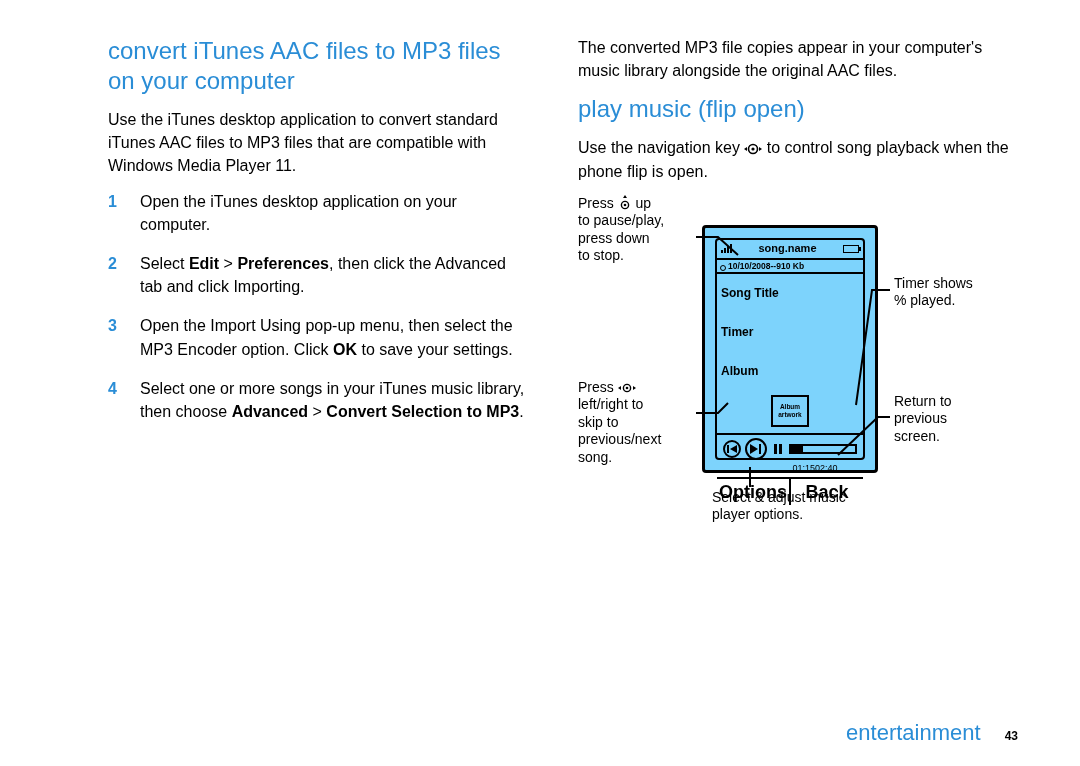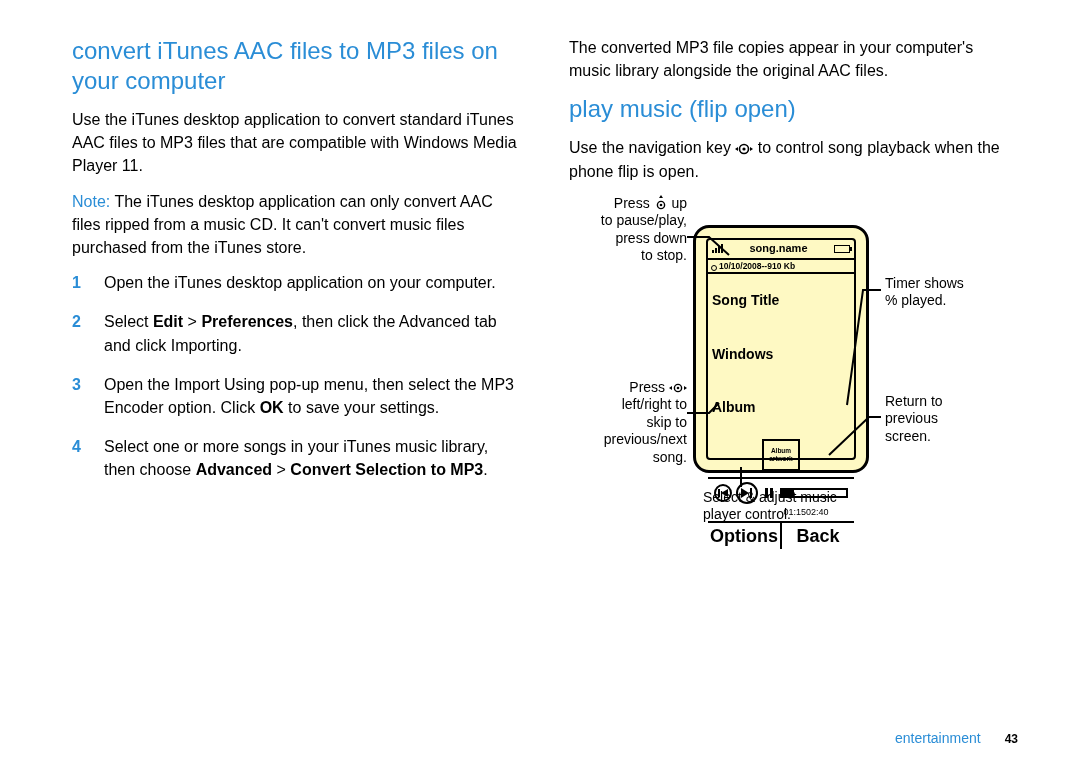--- a/index.html
+++ b/index.html
@@ -10,20 +10,21 @@
     color: #000;
     padding: 36px 62px 28px 72px;
     position: relative;
     background: #fff;
     font-size: 16px;
   }
   .columns {
     display: flex;
     gap: 48px;
     height: 660px;
+    margin-left: 36px;
   }
   .col { flex: 1 1 0; }
   h2 {
     color: #2a8dd6;
     font-weight: 400;
     font-size: 24px;
     line-height: 1.25;
     margin-bottom: 12px;
   }
   p { line-height: 1.45; margin-bottom: 12px; }
@@ -57,22 +58,22 @@
     font-size: 14px;
     line-height: 1.25;
   }
   .phone {
     position: absolute;
     left: 124px;
     top: 30px;
     width: 176px;
     height: 248px;
     border: 3px solid #000;
-    border-radius: 16px;
-    background: #fef9c3;
+    border-radius: 4px;
+    background: #7dd3fc;
   }
   .screen {
     position: absolute;
     left: 10px; right: 10px; top: 10px; bottom: 10px;
     border: 2px solid #000;
     border-radius: 4px;
   }
   .statusbar {
     display: flex;
     align-items: center;
@@ -85,21 +86,21 @@
   .signal span { width:2px; background:#000; }
   .signal span:nth-child(1){height:3px}
   .signal span:nth-child(2){height:5px}
   .signal span:nth-child(3){height:7px}
   .signal span:nth-child(4){height:9px}
   .batt { width:16px; height:8px; border:1.5px solid #000; position:relative; }
   .batt::after { content:""; position:absolute; right:-3px; top:1px; width:2px; height:4px; background:#000; }
   .hr { border-top:2px solid #000; }
   .dateline { font-size:8.5px; font-weight:700; padding:1px 3px; display:flex; align-items:flex-end; gap:2px; }
   .dateline .dot { width:6px; height:6px; border:1.5px solid #000; border-radius:50%; }
-  .meta { font-family: Arial; font-size:14px; font-weight:700; padding:18px 4px; line-height:1.25; }
+  .meta { font-family: Arial; font-size:12px; font-weight:700; padding:12px 4px; line-height:1.25; }
   .artwork {
     width:38px; height:32px; border:2px solid #000; margin:4px auto 6px;
     font-size:6.5px; font-weight:700; display:flex; align-items:center; justify-content:center; text-align:center;
   }
   .controls { display:flex; align-items:center; gap:4px; padding:0 6px; }
   .cbtn {
     width:18px; height:18px; border:2px solid #000; border-radius:50%;
     display:flex; align-items:center; justify-content:center;
   }
   .cbtn svg { display:block; }
@@ -107,48 +108,45 @@
   .pbar { flex:1; height:10px; border:2px solid #000; position:relative; }
   .pbar-fill { position:absolute; left:0; top:0; bottom:0; width:18%; background:#000; }
   .times { display:flex; justify-content:center; font-size:9px; padding:1px 8px 3px 58px; }
   .softkeys {
     display:flex; border-top:2px solid #000; font-weight:700; font-size:18px; height:28px;
   }
   .softkeys > div { flex:1; display:flex; align-items:center; justify-content:center; }
   .softkeys > div:first-child { border-right:2px solid #000; }
 
   .callout { position:absolute; }
-  .callout.left { text-align:right; }
+  .callout.left { text-align:left; }
   .callout.right { text-align:left; }
   .callout-line { stroke:#000; stroke-width:2; fill:none; }
   svg.overlay { position:absolute; inset:0; pointer-events:none; }
 
   
   .footer {
     position: absolute;
     right: 62px;
     bottom: 20px;
     display: flex;
     align-items: baseline;
     gap: 24px;
   }
-  .footer .section { color:#2a8dd6; font-size:14px; }
+  .footer .section { color:#2a8dd6; font-size:22px; }
   .footer .page { font-weight:700; font-size:12px; }
 </style>
 </head>
 <body>
 
 <div class="columns">
 
   <div class="col">
     <h2>convert iTunes AAC files to MP3 files on your computer</h2>
     <p>Use the iTunes desktop application to convert standard iTunes AAC files to MP3 files that are compatible with Windows Media Player 11.</p>
-    <p>
-      <span class="note-label">Note:</span><span> The iTunes desktop application can only convert AAC files ripped from a music CD. It can't convert music files purchased from the iTunes store.</span>
-    </p>
     <ol>
       <li>
         <span class="num">1</span>
         <span class="step-body">Open the iTunes desktop application on your computer.</span>
       </li>
       <li>
         <span class="num">2</span>
         <span class="step-body">Select <b>Edit</b> &gt; <b>Preferences</b>, then click the Advanced tab and click Importing.</span>
       </li>
       <li>
@@ -216,21 +214,21 @@
         <div>Timer shows</div>
         <div>% played.</div>
       </div>
       <div class="callout right" style="left:316px; top:198px; width:120px;">
         <div>Return to</div>
         <div>previous</div>
         <div>screen.</div>
       </div>
       <div class="callout" style="left:134px; top:294px; width:220px;">
         <div>Select &amp; adjust music</div>
-        <div>player control.</div>
+        <div>player options.</div>
       </div>
 
       <div class="phone">
         <div class="screen">
           <div class="statusbar">
             <span class="signal">
                 <span></span>
                 <span></span>
                 <span></span>
                 <span></span>
@@ -238,21 +236,21 @@
             <span>song.name</span>
             <span class="batt"></span>
           </div>
           <div class="hr"></div>
           <div class="dateline">
             <span class="dot"></span>
             <span>10/10/2008--910 Kb</span>
           </div>
           <div class="hr"></div>
           <div class="meta">Song Title</div>
-          <div class="meta">Windows</div>
+          <div class="meta">Timer</div>
           <div class="meta">Album</div>
           <div class="artwork">Album artwork</div>
           <div class="hr"></div>
           <div class="controls" style="padding-top:3px; padding-bottom:2px;">
             <div class="cbtn">
                 <svg width="10" height="8" viewBox="0 0 10 8">
                   <rect x="0" y="0" width="2" height="8" fill="#000"></rect>
                   <polygon points="10,0 10,8 3,4" fill="#000"></polygon>
                 </svg>
               </div>

